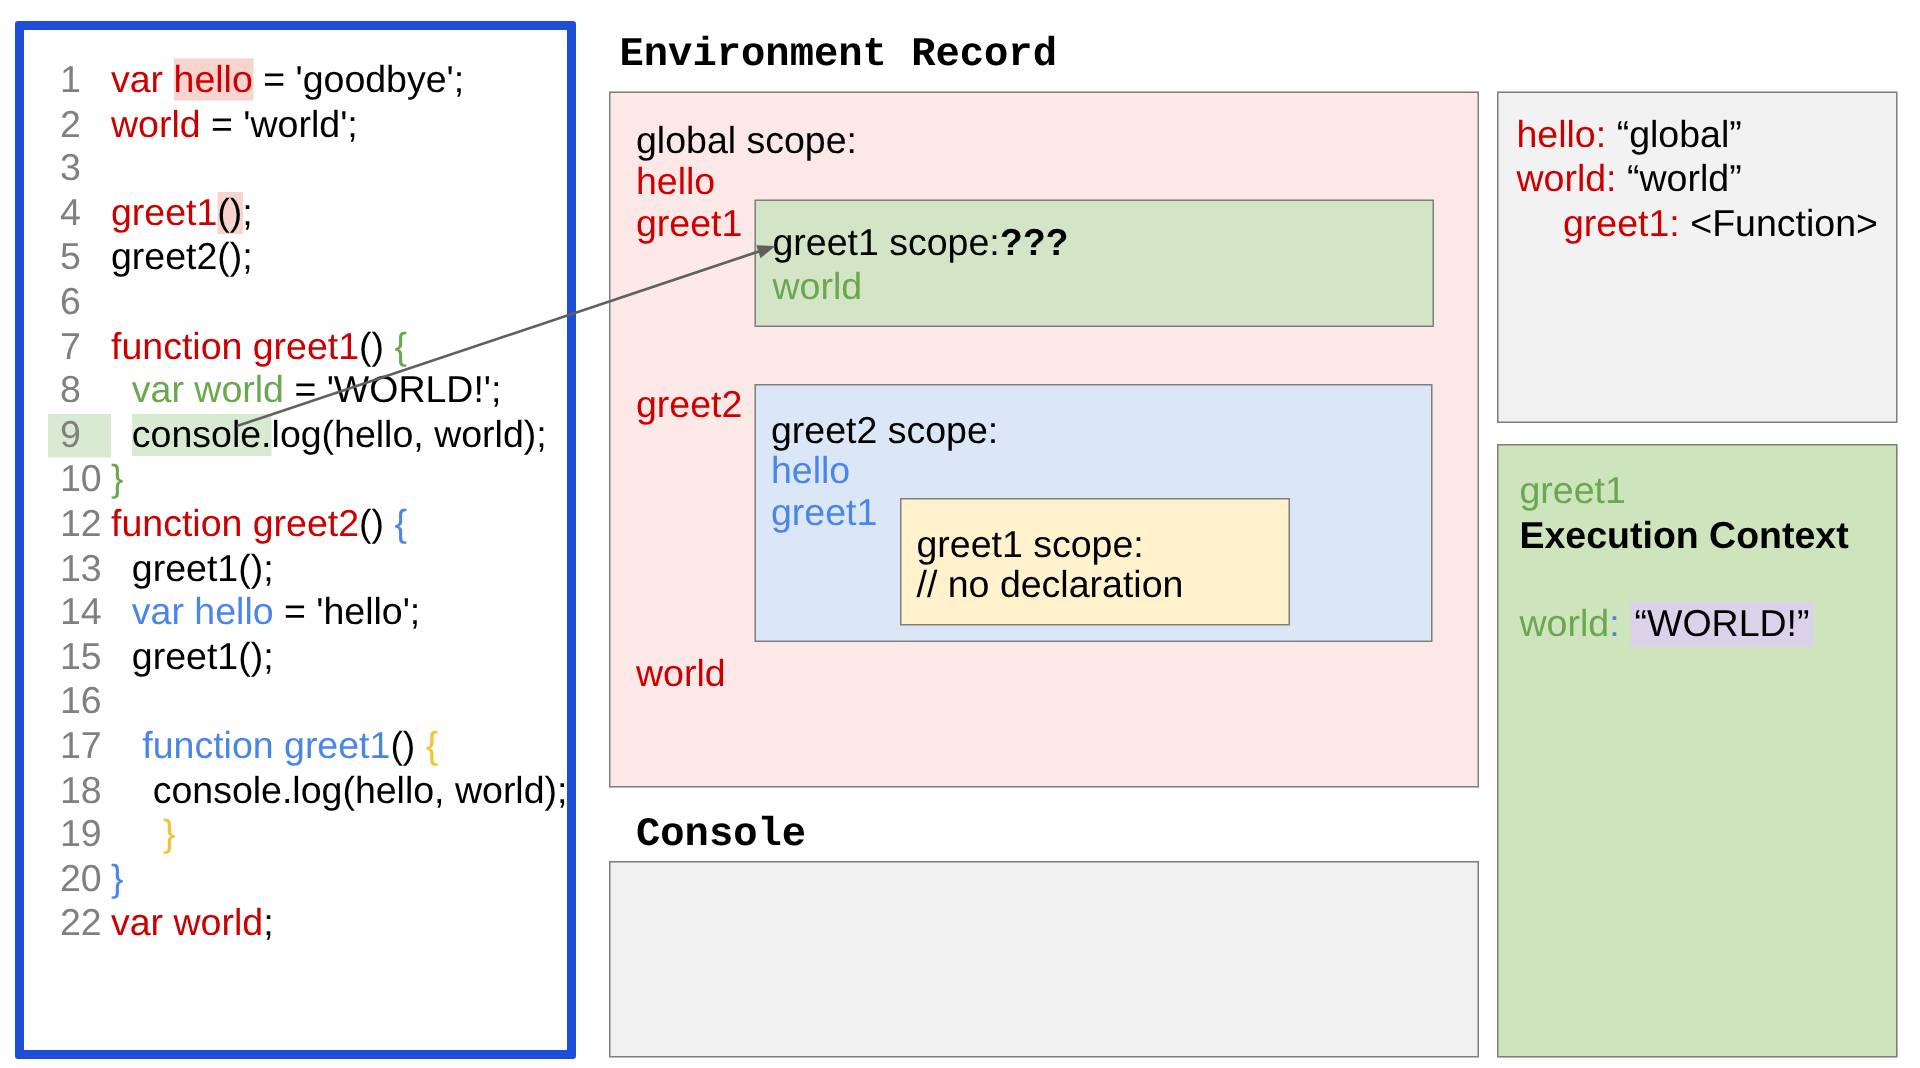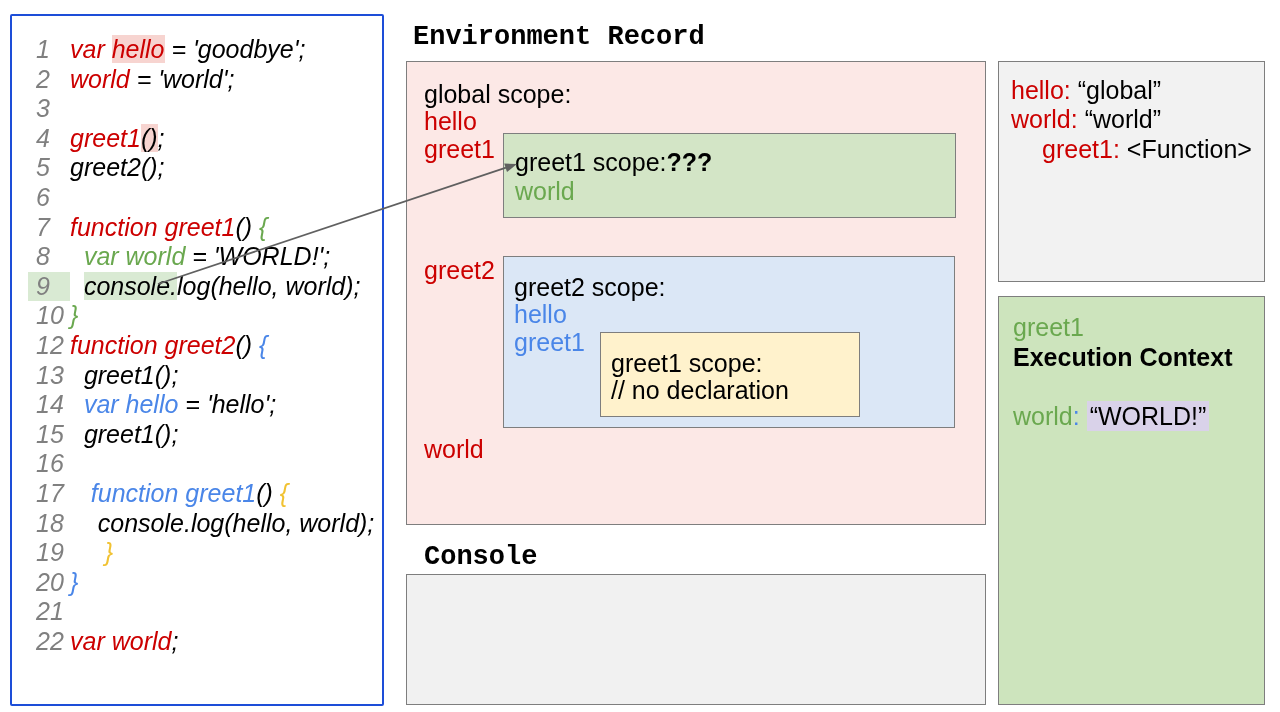--- a/index.html
+++ b/index.html
@@ -5,21 +5,21 @@
   html,body{margin:0;padding:0;background:#ffffff;}
   #stage{
     position:relative;width:1280px;height:712px;background:#ffffff;overflow:hidden;
     font-family:"Liberation Sans","DejaVu Sans",sans-serif;color:#000;
   }
   .box{position:absolute;box-sizing:border-box;}
   .txt{position:absolute;white-space:pre;}
   .heading{position:absolute;font-weight:bold;font-size:27px;line-height:30px;white-space:pre;font-family:Liberation Mono, monospace;}
 
   
-  .code-panel{left:10px;top:14px;width:374px;height:692px;background:#fff;border:2px solid #1d4ed8;border-radius:2px;font-style:italic;}
+  .code-panel{left:10px;top:14px;width:374px;height:692px;background:#fff;border:6px solid #1d4ed8;border-radius:2px;}
   .code-lines{position:absolute;left:0;top:19px;right:0;}
   .code-line{height:29.6px;line-height:29.6px;font-size:25px;white-space:pre;}
   .line-num{display:inline-block;margin-left:16px;padding-left:8px;width:34px;color:#808080;}
   .line-num.hl{background:#d9ead3;}
   .c-black{color:#000000;}
   .c-red{color:#cc0000;}
   .c-green{color:#6aa84f;}
   .c-blue{color:#4a86e8;}
   .c-yellow{color:#f1c232;}
   .bg-pink{background:#f7d4d0;}
@@ -60,21 +60,20 @@
         <div class="code-line"><span class="line-num">10</span><span class="c-green">}</span></div>
         <div class="code-line"><span class="line-num">12</span><span class="c-red">function greet2</span><span class="c-black">() </span><span class="c-blue">{</span></div>
         <div class="code-line"><span class="line-num">13</span><span class="c-black">  greet1();</span></div>
         <div class="code-line"><span class="line-num">14</span><span class="c-blue">  var hello</span><span class="c-black"> = 'hello';</span></div>
         <div class="code-line"><span class="line-num">15</span><span class="c-black">  greet1();</span></div>
         <div class="code-line"><span class="line-num">16</span></div>
         <div class="code-line"><span class="line-num">17</span><span class="c-black">   </span><span class="c-blue">function greet1</span><span class="c-black">() </span><span class="c-yellow">{</span></div>
         <div class="code-line"><span class="line-num">18</span><span class="c-black">    console.log(hello, world);</span></div>
         <div class="code-line"><span class="line-num">19</span><span class="c-yellow">     }</span></div>
         <div class="code-line"><span class="line-num">20</span><span class="c-blue">}</span></div>
-        <div class="code-line"><span class="line-num">21</span></div>
         <div class="code-line"><span class="line-num">22</span><span class="c-red">var world</span><span class="c-black">;</span></div>
       </div>
   </div>
 
   <div class="heading" style="left:413px;top:22px;">Environment Record</div>
 
   <div class="box pink-box"></div>
   <div class="txt dtxt" style="left:424px;top:80px;">global scope:</div>
   <div class="txt dtxt c-red" style="left:424px;top:107px;">hello</div>
   <div class="txt dtxt c-red" style="left:424px;top:135px;">greet1</div>

